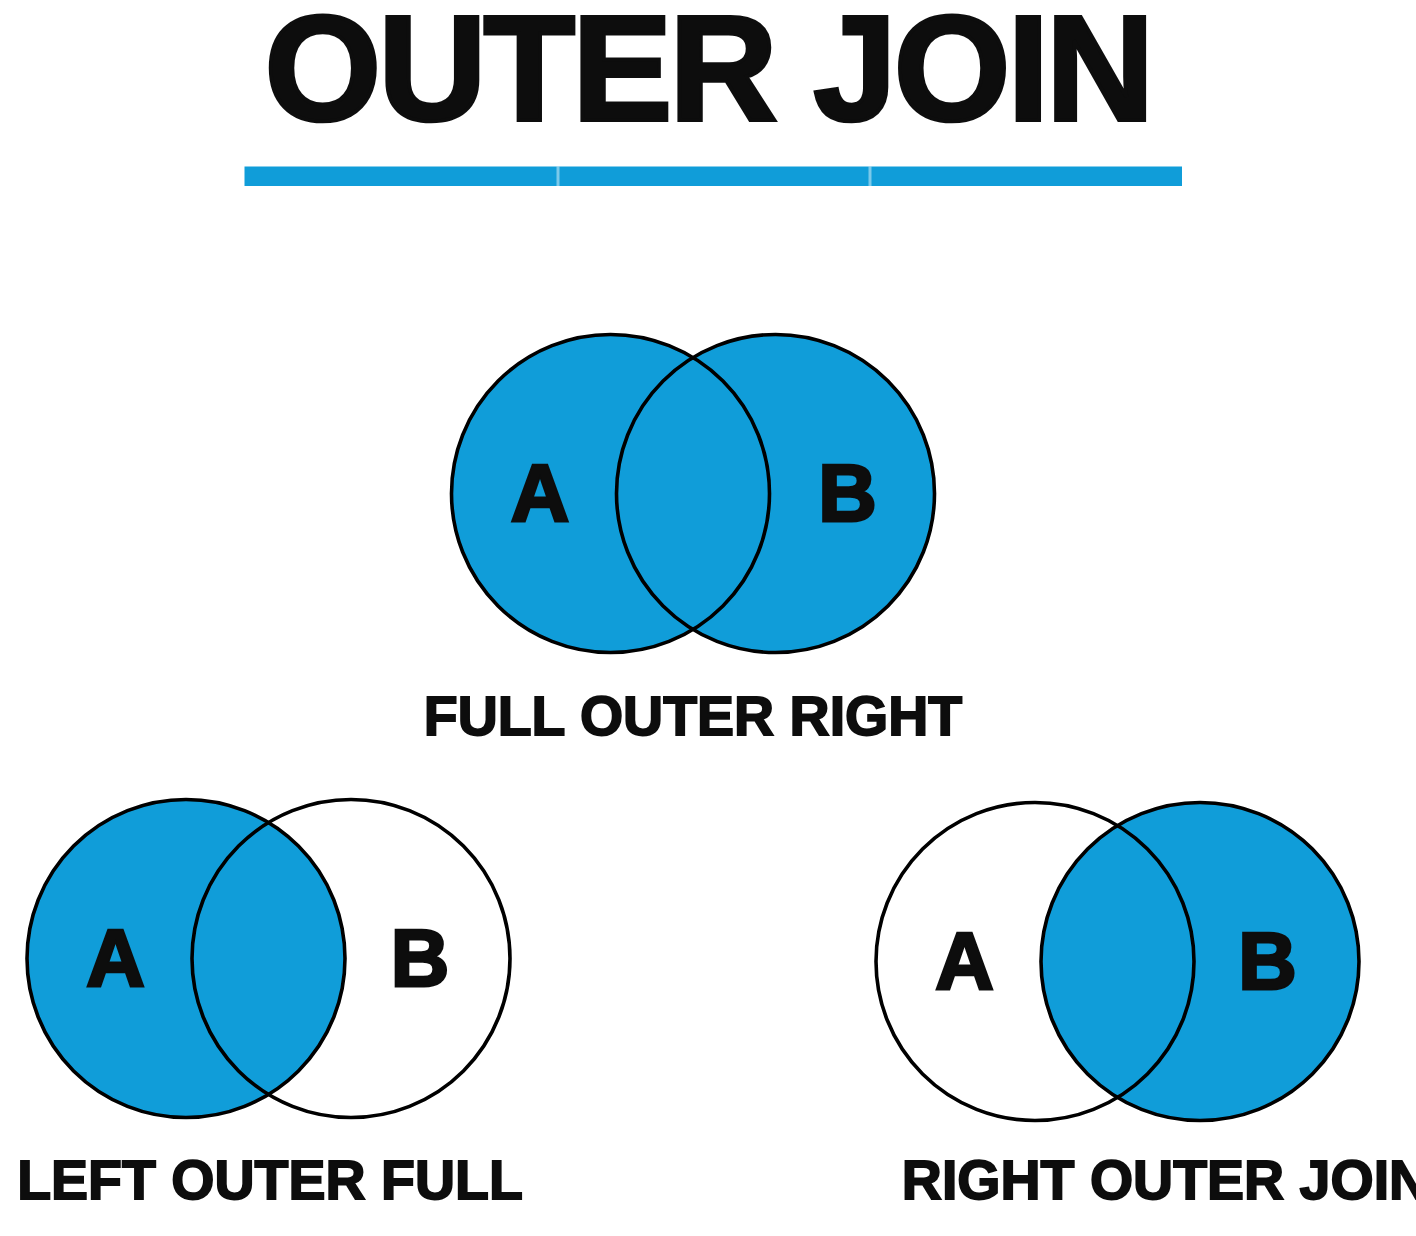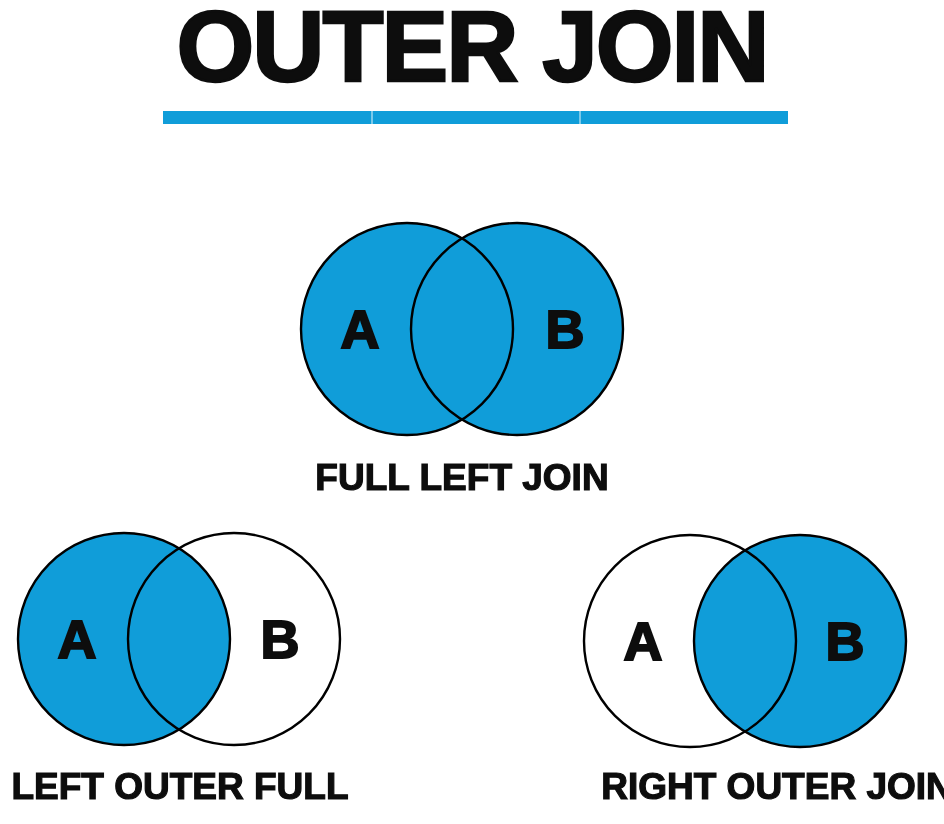--- a/index.html
+++ b/index.html
@@ -85,21 +85,21 @@
 </div>
 
 <svg class="venn venn-full" viewBox="0 0 342 234">
   <circle cx="116" cy="116" r="106" stroke="none" fill="#109dd9"></circle>
   <circle cx="226" cy="116" r="106" stroke="none" fill="#109dd9"></circle>
   <circle cx="116" cy="116" r="106" fill="none" stroke="#000000" stroke-width="2.4"></circle>
   <circle cx="226" cy="116" r="106" fill="none" stroke="#000000" stroke-width="2.4"></circle>
   <text class="venn-label" x="69" y="116" text-anchor="middle" dominant-baseline="central">A</text>
   <text class="venn-label" x="274" y="116" text-anchor="middle" dominant-baseline="central">B</text>
 </svg>
-<div class="caption caption-full">FULL LEFT JOIN</div>
+<div class="caption caption-full">FULL OUTER RIGHT</div>
 
 <svg class="venn venn-left" viewBox="0 0 342 234">
   <circle cx="226" cy="116" r="106" stroke="none" fill="#ffffff"></circle>
   <circle cx="116" cy="116" r="106" stroke="none" fill="#109dd9"></circle>
   <circle cx="116" cy="116" r="106" fill="none" stroke="#000000" stroke-width="2.4"></circle>
   <circle cx="226" cy="116" r="106" fill="none" stroke="#000000" stroke-width="2.4"></circle>
   <text class="venn-label" x="69" y="116" text-anchor="middle" dominant-baseline="central">A</text>
   <text class="venn-label" x="272" y="116" text-anchor="middle" dominant-baseline="central">B</text>
 </svg>
 <div class="caption caption-left">LEFT OUTER FULL</div>

